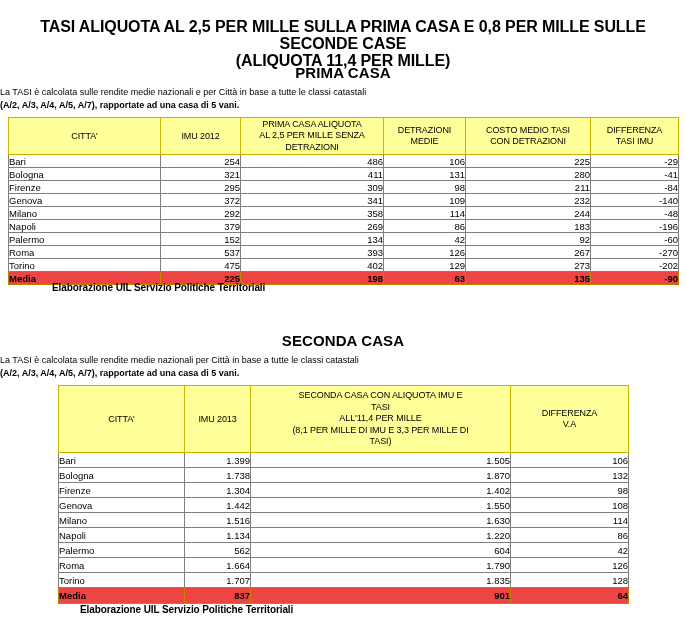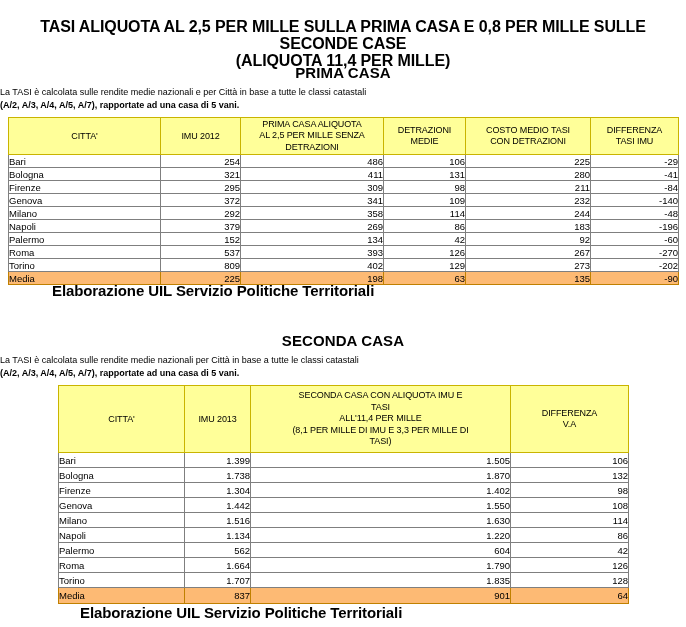--- a/index.html
+++ b/index.html
@@ -57,21 +57,21 @@
     font-size: 9px;
     line-height: 12.5px;
     font-weight: normal;
   }
   #note-1 { top: 86px; }
   #note-2 { top: 354px; }
   .section-note .l2 { display: block; font-weight: bold; }
 
   .credit {
     position: absolute;
-    font-size: 15px;
+    font-size: 10px;
     font-weight: bold;
     letter-spacing: -0.1px;
   }
   #credit-1 { left: 52px; top: 282px; }
   #credit-2 { left: 80px; top: 604px; }
 
   
   table.grid {
     position: absolute;
     border-collapse: collapse;
@@ -110,22 +110,22 @@
     white-space: nowrap;
   }
   .num {
     text-align: right;
     padding-right: 4px;
     font-size: 9.5px;
     white-space: nowrap;
   }
 
   tr.avg td {
-    background: #fdba74;
-    font-weight: normal;
+    background: #ef4444;
+    font-weight: bold;
     border: 1px solid #c08000 !important;
   }
 
   
   #table-prima-casa {
     left: 8px;
     top: 117px;
     width: 670px;
   }
   #table-prima-casa tbody tr.data-row td { height: 12px; }
@@ -257,21 +257,21 @@
       <tr class="data-row">
         <td class="city">Roma</td>
         <td class="num">537</td>
         <td class="num">393</td>
         <td class="num">126</td>
         <td class="num">267</td>
         <td class="num">-270</td>
       </tr>
       <tr class="data-row">
         <td class="city">Torino</td>
-        <td class="num">809</td>
+        <td class="num">475</td>
         <td class="num">402</td>
         <td class="num">129</td>
         <td class="num">273</td>
         <td class="num">-202</td>
       </tr>
       <tr class="avg">
         <td class="city">Media</td>
         <td class="num">225</td>
         <td class="num">198</td>
         <td class="num">63</td>

